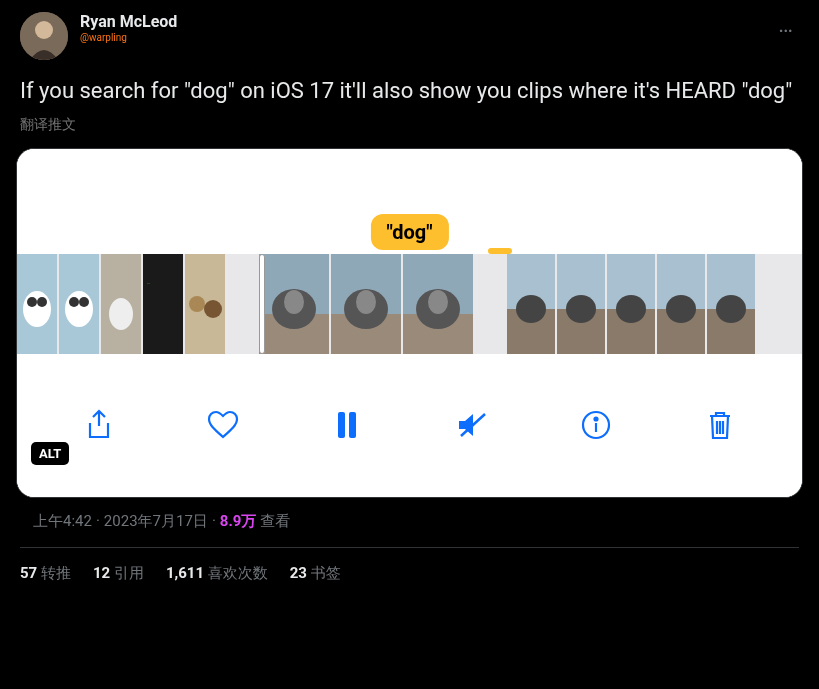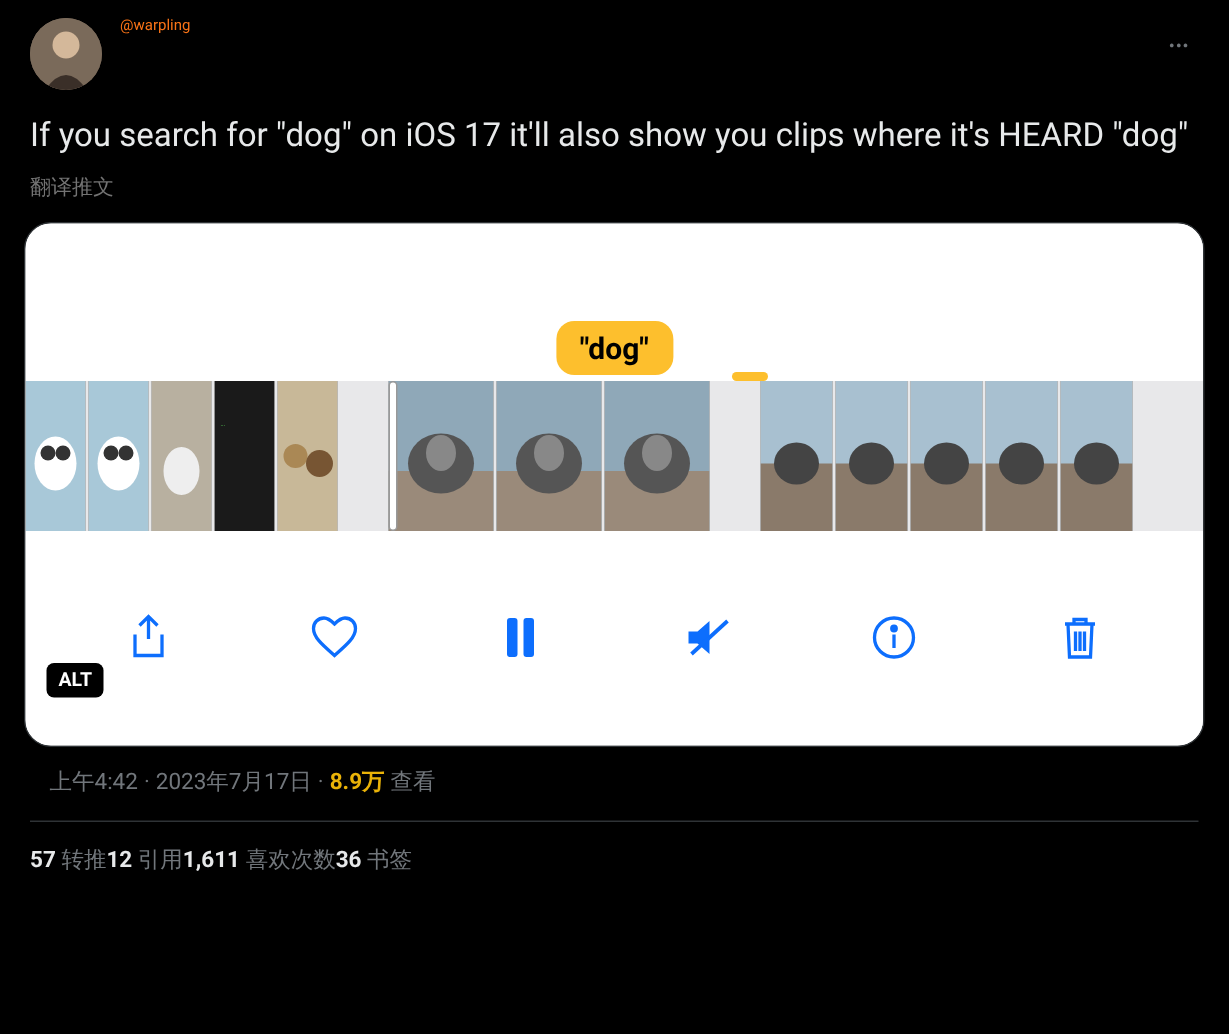--- a/index.html
+++ b/index.html
@@ -133,47 +133,49 @@
   }
   .meta-row {
     margin-top: 14px;
     color: #71767b;
     font-size: 15px;
     display: flex;
     align-items: center;
     gap: 4px;
     margin-left: 13px;
   }
-  .meta-row strong { color: #eab308; font-weight: 700; }
+  .meta-row strong { color: #d946ef; font-weight: 700; }
   .divider {
     border-top: 1px solid #2f3336;
     margin-top: 16px;
   }
   .stats-row {
     display: flex;
+    gap: 22px;
     color: #71767b;
     font-size: 15px;
     padding-top: 16px;
   }
   .stats-row span b { color: #e7e9ea; font-weight: 700; }
 </style>
 </head>
 <body>
 
 <div class="tweet">
 
   <div class="header-row">
     <div class="avatar">
       <svg viewBox="0 0 48 48">
         <rect width="48" height="48" fill="#7a6a5a"></rect>
         <circle cx="24" cy="18" r="9" fill="#d4b89a"></circle>
         <path d="M10 48 Q24 28 38 48 Z" fill="#3a2f28"></path>
       </svg>
     </div>
     <div class="name-block">
+      <div class="display-name">Ryan McLeod</div>
       <div class="handle">@warpling</div>
     </div>
     <div class="more-btn">…</div>
   </div>
 
   <div class="body-text">If you search for "dog" on iOS 17 it'll also show you clips where it's HEARD "dog"</div>
 
   <div class="translate-link">翻译推文</div>
 
   <div class="media-card">
@@ -316,16 +318,16 @@
     <strong>8.9万</strong>
     <span>查看</span>
   </div>
 
   <div class="divider"></div>
 
   <div class="stats-row">
     <span><b>57</b> <span>转推</span></span>
     <span><b>12</b> <span>引用</span></span>
     <span><b>1,611</b> <span>喜欢次数</span></span>
-    <span><b>36</b> <span>书签</span></span>
+    <span><b>23</b> <span>书签</span></span>
   </div>
 
 </div>
 
 </body></html>

